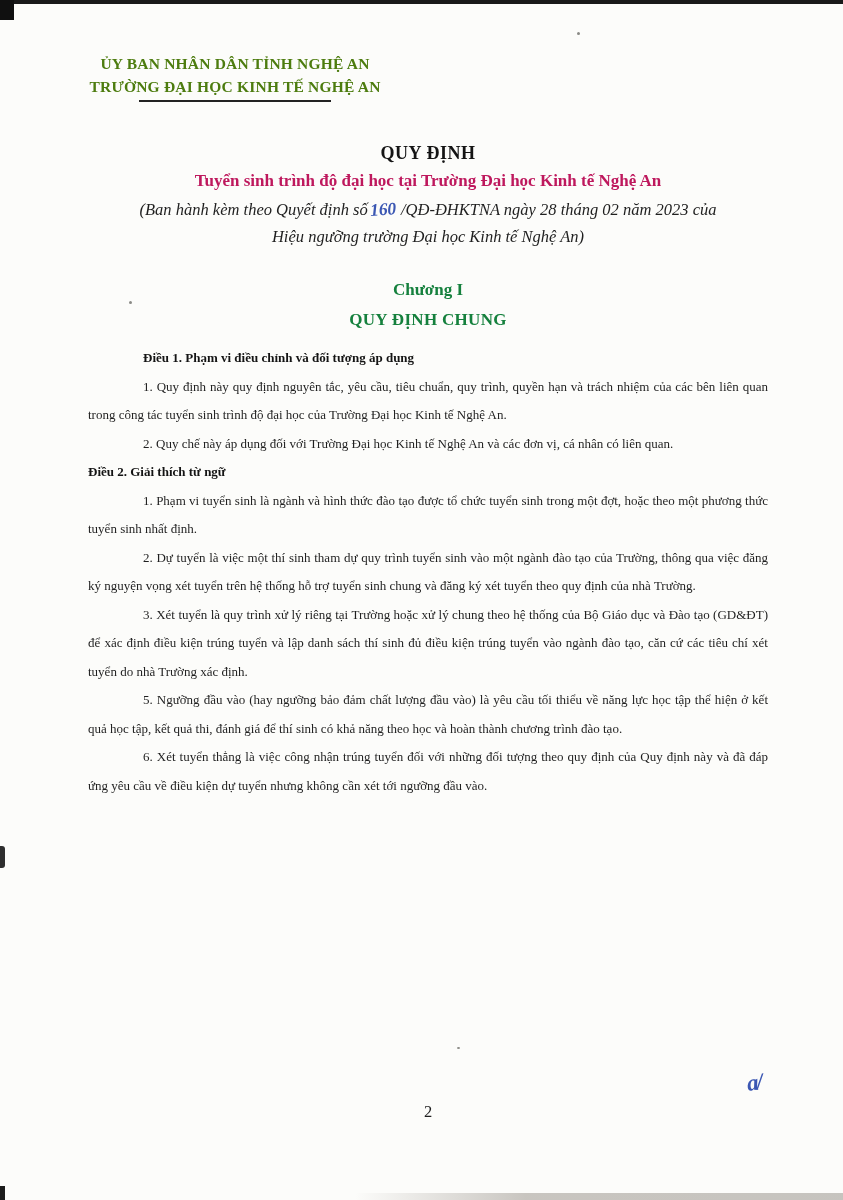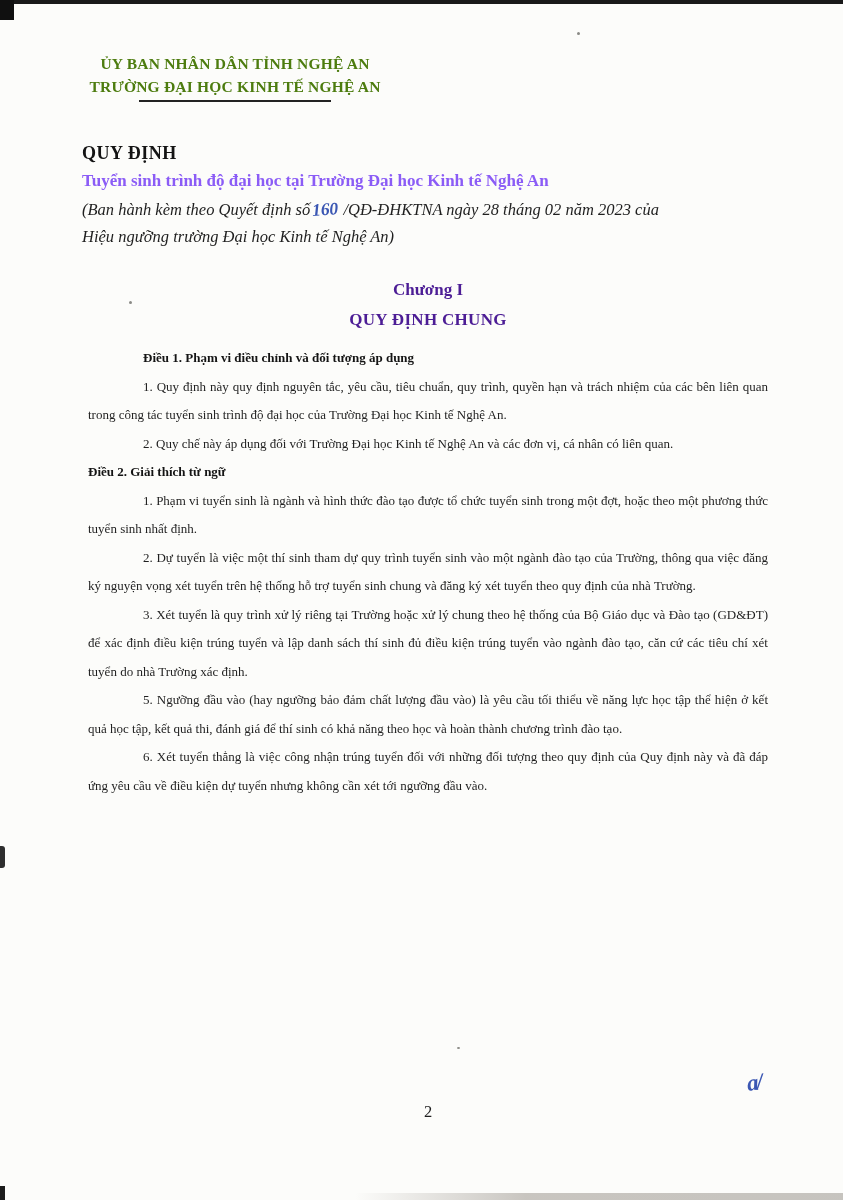--- a/index.html
+++ b/index.html
@@ -32,32 +32,32 @@
     font-weight: bold; font-size: 15.5px; line-height: 23px; color: #4d7c0f;
     letter-spacing: .2px;
   }
   .header-left  { left: 70px;  width: 330px; }
   .header-right { left: 418px; width: 380px; }
   .rule { height: 0; border-bottom: 2px solid #222; margin: 2px auto 0 auto; }
   .rule-left  { width: 192px; }
   .rule-right { width: 208px; }
 
   
-  .title-block { position: absolute; top: 143px; left: 82px; width: 692px; text-align: left; }
+  .title-block { position: absolute; top: 143px; left: 82px; width: 692px; text-align: center; }
   .doc-title    { font-weight: bold; font-size: 18px; letter-spacing: .5px; color:#141414; }
-  .doc-subtitle { font-weight: bold; font-size: 17px; margin-top: 7px; color:#8b5cf6; }
+  .doc-subtitle { font-weight: bold; font-size: 17px; margin-top: 7px; color:#be185d; }
   .issuance { font-style: italic; font-size: 16.5px; line-height: 27px; margin-top: 5px; }
   .handwritten-no {
     display: inline-block; color: #3b57b3; font-size: 17.5px; font-weight: 600;
     transform: rotate(-4deg); margin: 0 5px 0 2px;
   }
 
   
   .chapter { position: absolute; top: 280px; left: 82px; width: 692px; text-align: center;
-             font-weight: bold; color:#4c1d95; }
+             font-weight: bold; color:#15803d; }
   .chapter-label { font-size: 17px; }
   .chapter-title { font-size: 17px; margin-top: 10px; letter-spacing:.3px; }
 
   
   .body-text {
     position: absolute; top: 344px; left: 88px; width: 680px;
     font-size: 13px; line-height: 28.5px; text-align: justify;
   }
   .article-heading { font-weight: bold; margin: 0; color:#141414; }
   .article-heading.indent { text-indent: 55px; }

